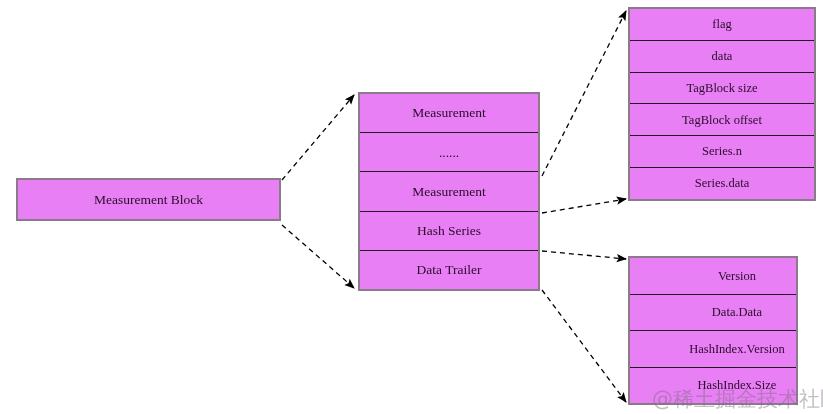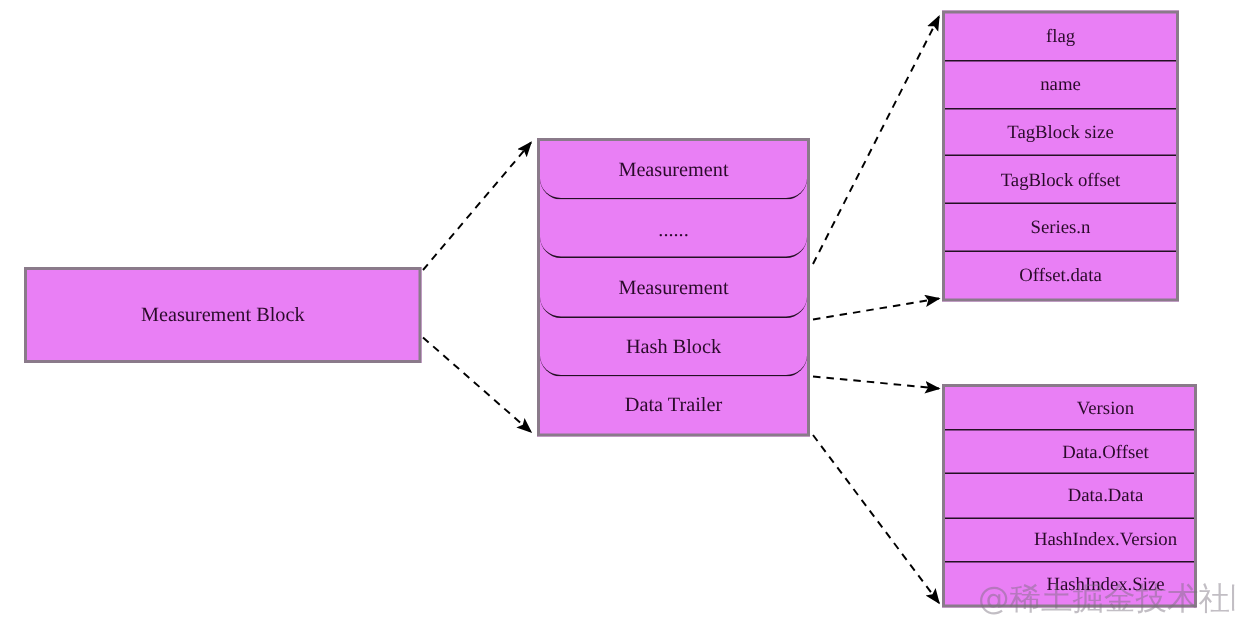--- a/index.html
+++ b/index.html
@@ -38,39 +38,39 @@
   }
   .row:last-child {
     border-bottom: none;
   }
 
   
   #measurement-block {
     left: 16px;
     top: 178px;
     width: 265px;
-    height: 64px;
+    height: 43px;
     justify-content: center;
   }
   #measurement-block .row { font-size: 13.5px; }
 
   
   #block-structure {
     left: 358px;
     top: 92px;
     width: 182px;
     height: 199px;
   }
-  #block-structure .row { font-size: 13.5px; border-radius: 14px; }
+  #block-structure .row { font-size: 13.5px; }
 
   
   #measurement-detail {
     left: 628px;
     top: 7px;
-    width: 158px;
+    width: 188px;
     height: 194px;
   }
   #measurement-detail .row { font-size: 12.5px; }
 
   
   #trailer-detail {
     left: 628px;
     top: 256px;
     width: 170px;
     height: 149px;
@@ -125,36 +125,35 @@
   </svg>
 
   <div class="block" id="measurement-block">
     <div class="row">Measurement Block</div>
   </div>
 
   <div class="block" id="block-structure">
     <div class="row">Measurement</div>
     <div class="row">......</div>
     <div class="row">Measurement</div>
-    <div class="row">Hash Block</div>
+    <div class="row">Hash Series</div>
     <div class="row">Data Trailer</div>
   </div>
 
   <div class="block" id="measurement-detail">
     <div class="row">flag</div>
-    <div class="row">name</div>
+    <div class="row">data</div>
     <div class="row">TagBlock size</div>
     <div class="row">TagBlock offset</div>
     <div class="row">Series.n</div>
-    <div class="row">Offset.data</div>
+    <div class="row">Series.data</div>
   </div>
 
   <div class="block" id="trailer-detail">
     <div class="row">Version</div>
-    <div class="row">Data.Offset</div>
     <div class="row">Data.Data</div>
     <div class="row">HashIndex.Version</div>
     <div class="row">HashIndex.Size</div>
   </div>
 
   <div id="watermark">@稀土掘金技术社区</div>
 
 </div>
 
 </body></html>

